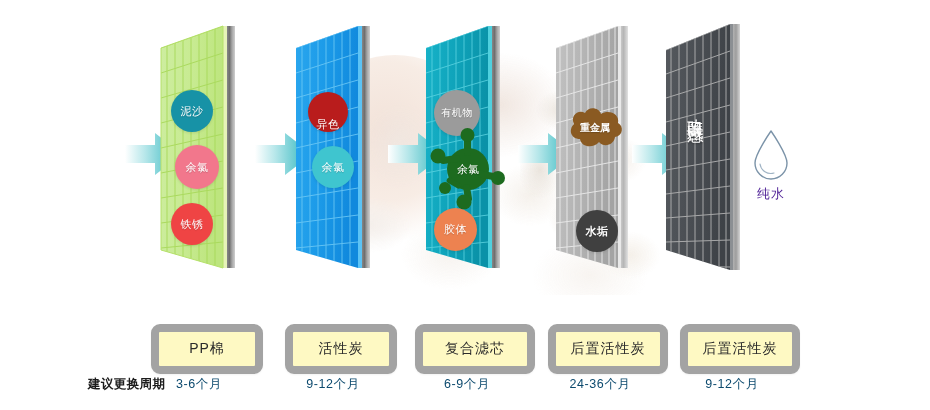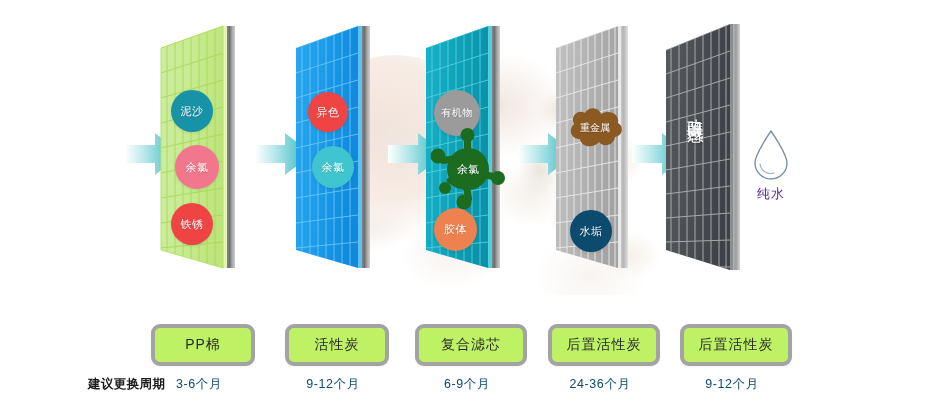--- a/index.html
+++ b/index.html
@@ -74,23 +74,23 @@
   
   .drop-wrap{position:absolute;text-align:center;}
   .drop-label{
     margin-top:3px;font-size:13px;color:#4c1d95;letter-spacing:1px;
   }
 
   
   .tagbox{
     position:absolute;
     width:96px;height:34px;
-    border:4px solid #a3a3a3;
+    border:8px solid #a3a3a3;
     border-radius:9px;
-    background:#bef264;
+    background:#fef9c3;
     display:flex;align-items:center;justify-content:center;
     font-size:14px;color:#2b2b2b;letter-spacing:1px;
     box-shadow:0 1px 2px rgba(0,0,0,.05);
   }
   .period{
     position:absolute;width:120px;text-align:center;
     font-size:12.5px;color:#0c4a6e;letter-spacing:.6px;
   }
   .period-title{
     position:absolute;font-size:12.5px;font-weight:bold;color:#1c1c1c;
@@ -224,21 +224,21 @@
         <line x1="6" y1="230" x2="68" y2="224"></line>
         <line x1="12" y1="0" x2="12" y2="265"></line>
         <line x1="20" y1="0" x2="20" y2="265"></line>
         <line x1="28" y1="0" x2="28" y2="265"></line>
         <line x1="36" y1="0" x2="36" y2="265"></line>
         <line x1="44" y1="0" x2="44" y2="265"></line>
         <line x1="52" y1="0" x2="52" y2="265"></line>
         <line x1="60" y1="0" x2="60" y2="265"></line>
       </g>
     </svg>
-    <div class="badge" style="left:18px;top:74px;width:40px;height:40px;background:#ef4444;">
+    <div class="badge" style="left:18px;top:74px;width:40px;height:40px;background:#b91c1c;align-items:flex-end;">
       <span>异色</span>
     </div>
     <div class="badge" style="left:22px;top:128px;width:42px;height:42px;background:#3fc5cf;">
       <span>余氯</span>
     </div>
   </div>
 
   <div class="arrow" style="left:388px;top:131px;">
     <svg width="58" height="46" viewBox="0 0 58 46">
       <defs>
@@ -327,21 +327,21 @@
           <linearGradient id="ag4" x1="0" y1="0" x2="1" y2="0">
         <stop offset="0" stop-color="#ffffff"></stop>
             <stop offset="0.35" stop-color="#b7e7ea"></stop>
         <stop offset="1" stop-color="#23b2ba"></stop>
           </linearGradient>
         </defs>
       <path d="M0,14 L30,14 L30,2 L57,23 L30,44 L30,32 L0,32 Z" fill="url(#ag4)"></path>
     </svg>
   </div>
 
-  <div class="panel" style="left:550px;top:18px;">
+  <div class="panel" style="left:550px;top:18px;font-weight:bold;">
     <svg width="125" height="265" viewBox="0 0 125 265">
       <defs>
         <linearGradient id="p4f" x1="0" y1="0" x2="1" y2="0.2">
           <stop offset="0" stop-color="#c2c2c2"></stop>
             <stop offset="0.5" stop-color="#b3b3b3"></stop>
           <stop offset="1" stop-color="#a3a3a3"></stop>
         </linearGradient>
         <linearGradient id="sideG4" x1="0" y1="0" x2="1" y2="0">
           <stop offset="0" stop-color="#cfcfcf"></stop>
             <stop offset="0.45" stop-color="#b5b5b5"></stop>
@@ -378,21 +378,21 @@
 
     <div class="blob" style="left:14px;top:88px;width:62px;height:44px;font-size:10px;">
       <svg width="62" height="44" viewBox="0 0 62 44" style="position:absolute;left:0;top:0;">
         <path d="M10,18 C6,10 14,3 21,7 C24,0 35,1 37,8 C45,3 56,8 54,17
                  C60,20 59,30 51,31 C50,39 40,42 35,36 C29,43 17,41 16,33
                  C7,33 4,24 10,18 Z" fill="#8a5a22"></path>
       </svg>
       <span style="position:relative;z-index:2;">重金属</span>
     </div>
 
-    <div class="badge" style="left:20px;top:192px;width:42px;height:42px;background:#0c4a6e;">
+    <div class="badge" style="left:26px;top:192px;width:42px;height:42px;background:#404040;">
       <span>水垢</span>
     </div>
   </div>
 
   <div class="arrow" style="left:632px;top:131px;">
     <svg width="58" height="46" viewBox="0 0 58 46">
       <defs>
           <linearGradient id="ag5" x1="0" y1="0" x2="1" y2="0">
         <stop offset="0" stop-color="#ffffff"></stop>
             <stop offset="0.35" stop-color="#b7e7ea"></stop>

